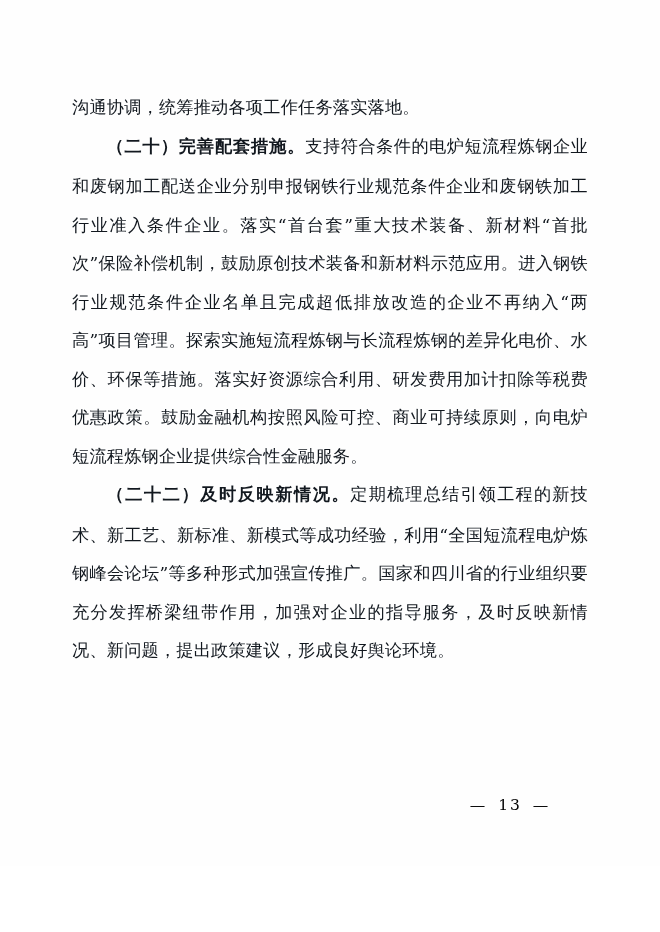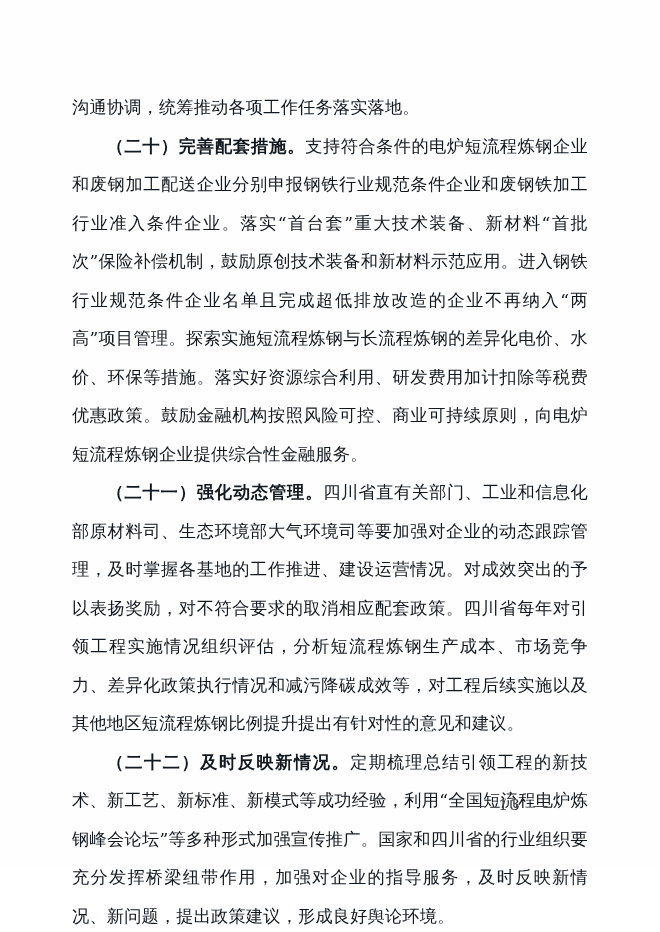--- a/index.html
+++ b/index.html
@@ -33,32 +33,32 @@
   .para {
     margin: 0;
     text-indent: 2em;
     text-align: justify;
     text-justify: inter-ideograph;
   }
   .para.no-indent {
     text-indent: 0;
   }
   .heading-run {
-    font-family: Liberation Sans, sans-serif;
+    font-family: Liberation Mono, monospace;
     font-weight: bold;
     letter-spacing: 0.6px;
   }
   .footer {
     position: absolute;
     left: 0;
     right: 0;
     bottom: 52px;
     text-align: center;
     font-size: 15.5px;
-    color: #404040;
+    color: #000000;
     font-family: "DejaVu Serif", "Liberation Serif", serif;
     letter-spacing: 2px;
   }
   .footer .pg {
     display: inline-block;
     padding: 0 2px;
   }
   .footer-inner {
     display: inline-block;
     margin-left: 360px;
@@ -67,21 +67,20 @@
 </head>
 <body>
 
 <div class="page">
   <div class="body-text">
 
     <p class="para no-indent"><span>沟通协调，统筹推动各项工作任务落实落地。</span></p>
 
     <p class="para"><span class="heading-run">（二十）完善配套措施。</span><span>支持符合条件的电炉短流程炼钢企业和废钢加工配送企业分别申报钢铁行业规范条件企业和废钢铁加工行业准入条件企业。落实“首台套”重大技术装备、新材料“首批次”保险补偿机制，鼓励原创技术装备和新材料示范应用。进入钢铁行业规范条件企业名单且完成超低排放改造的企业不再纳入“两高”项目管理。探索实施短流程炼钢与长流程炼钢的差异化电价、水价、环保等措施。落实好资源综合利用、研发费用加计扣除等税费优惠政策。鼓励金融机构按照风险可控、商业可持续原则，向电炉短流程炼钢企业提供综合性金融服务。</span></p>
 
-    <p class="para"><span class="heading-run">（二十一）强化动态管理。</span><span>四川省直有关部门、工业和信息化部原材料司、生态环境部大气环境司等要加强对企业的动态跟踪管理，及时掌握各基地的工作推进、建设运营情况。对成效突出的予以表扬奖励，对不符合要求的取消相应配套政策。四川省每年对引领工程实施情况组织评估，分析短流程炼钢生产成本、市场竞争力、差异化政策执行情况和减污降碳成效等，对工程后续实施以及其他地区短流程炼钢比例提升提出有针对性的意见和建议。</span></p>
 
     <p class="para"><span class="heading-run">（二十二）及时反映新情况。</span><span>定期梳理总结引领工程的新技术、新工艺、新标准、新模式等成功经验，利用“全国短流程电炉炼钢峰会论坛”等多种形式加强宣传推广。国家和四川省的行业组织要充分发挥桥梁纽带作用，加强对企业的指导服务，及时反映新情况、新问题，提出政策建议，形成良好舆论环境。</span></p>
 
   </div>
 
   <div class="footer">
     <span class="footer-inner">
       <span class="pg">—</span>
       <span class="pg">13</span>
       <span class="pg">—</span>

